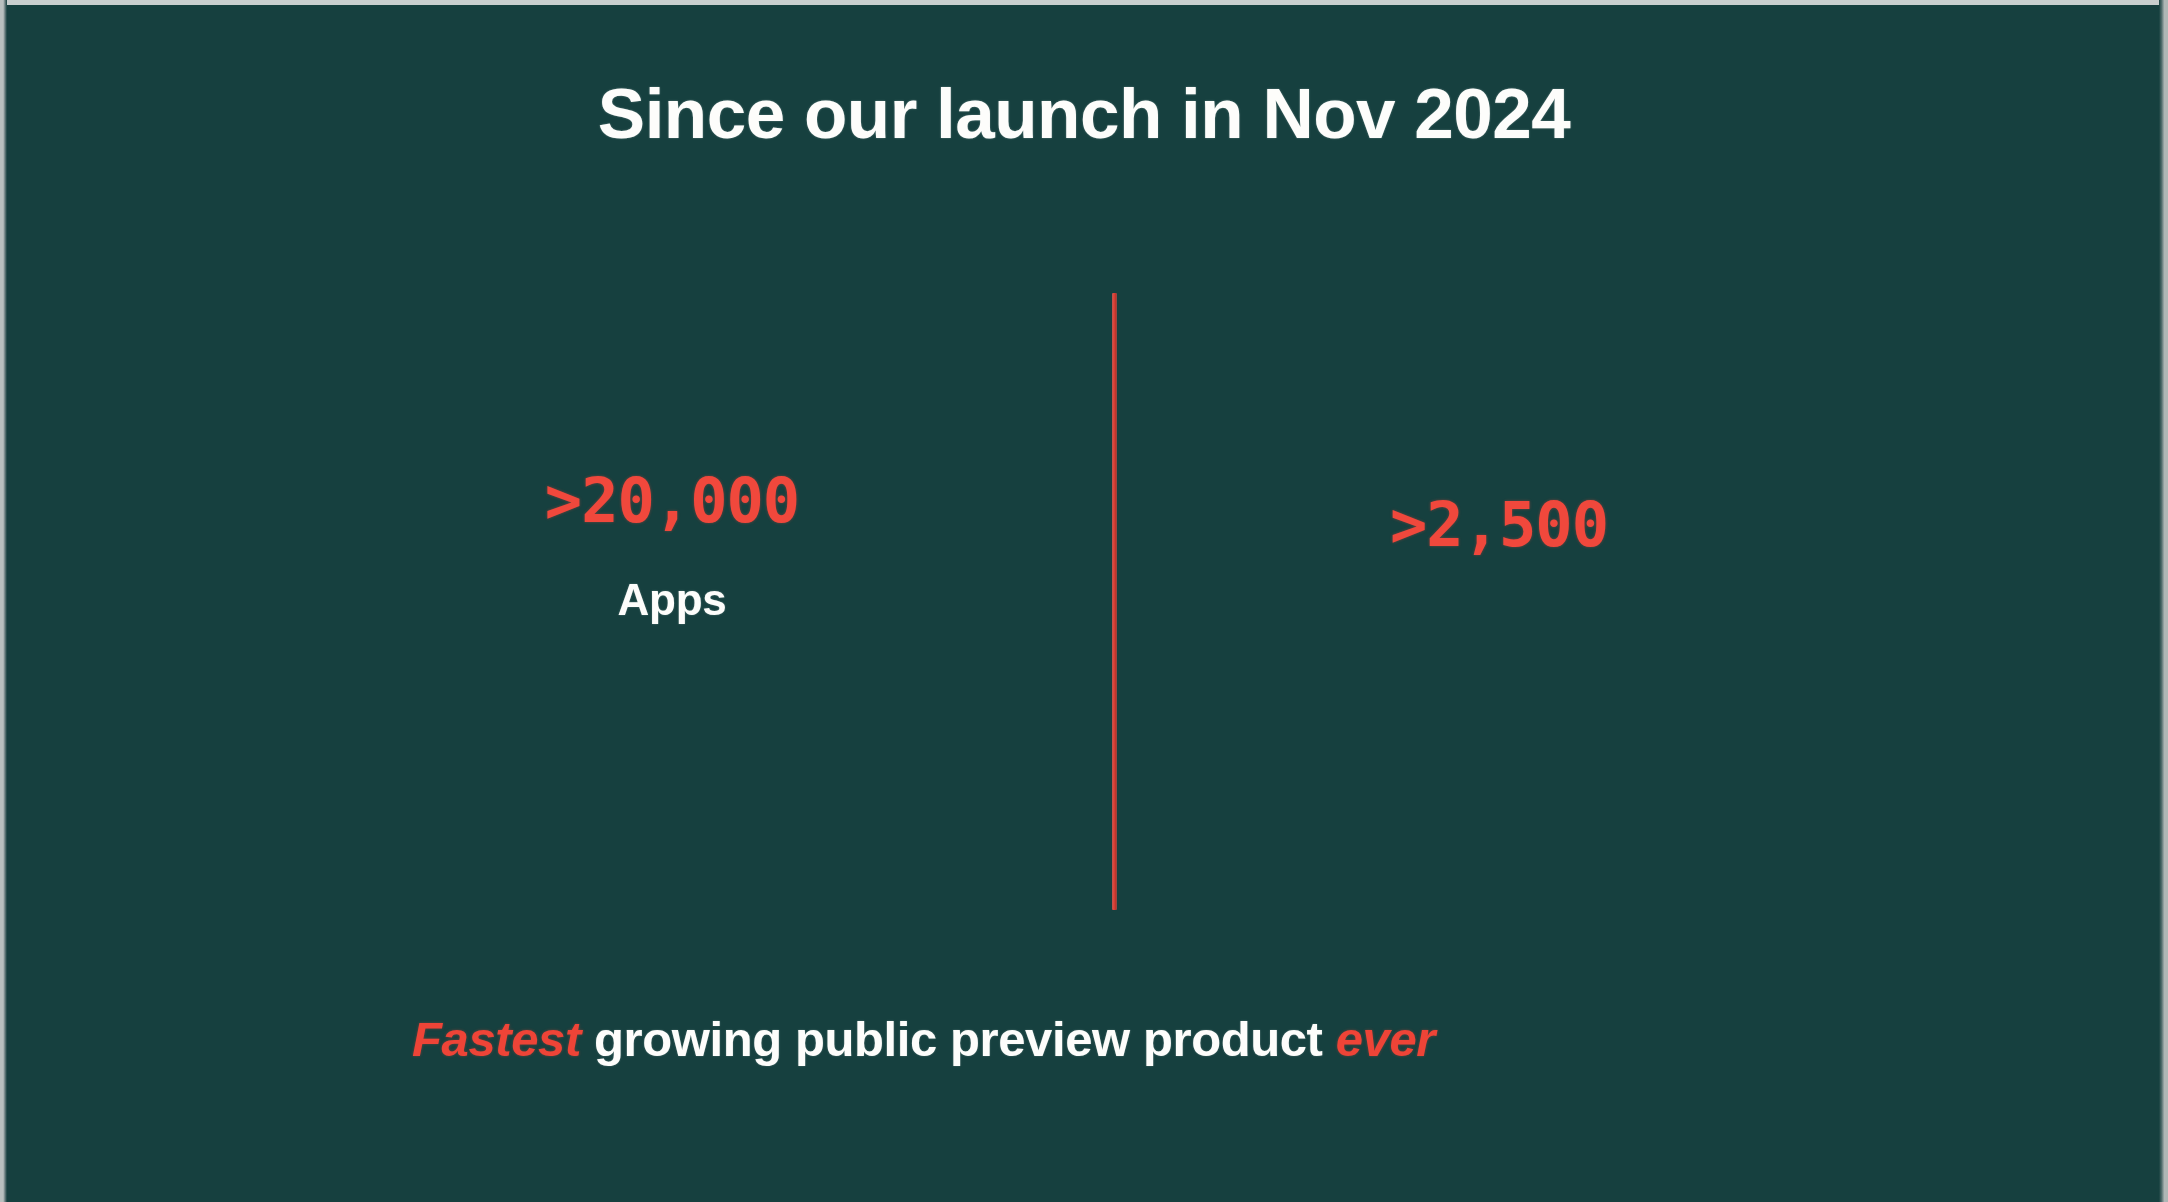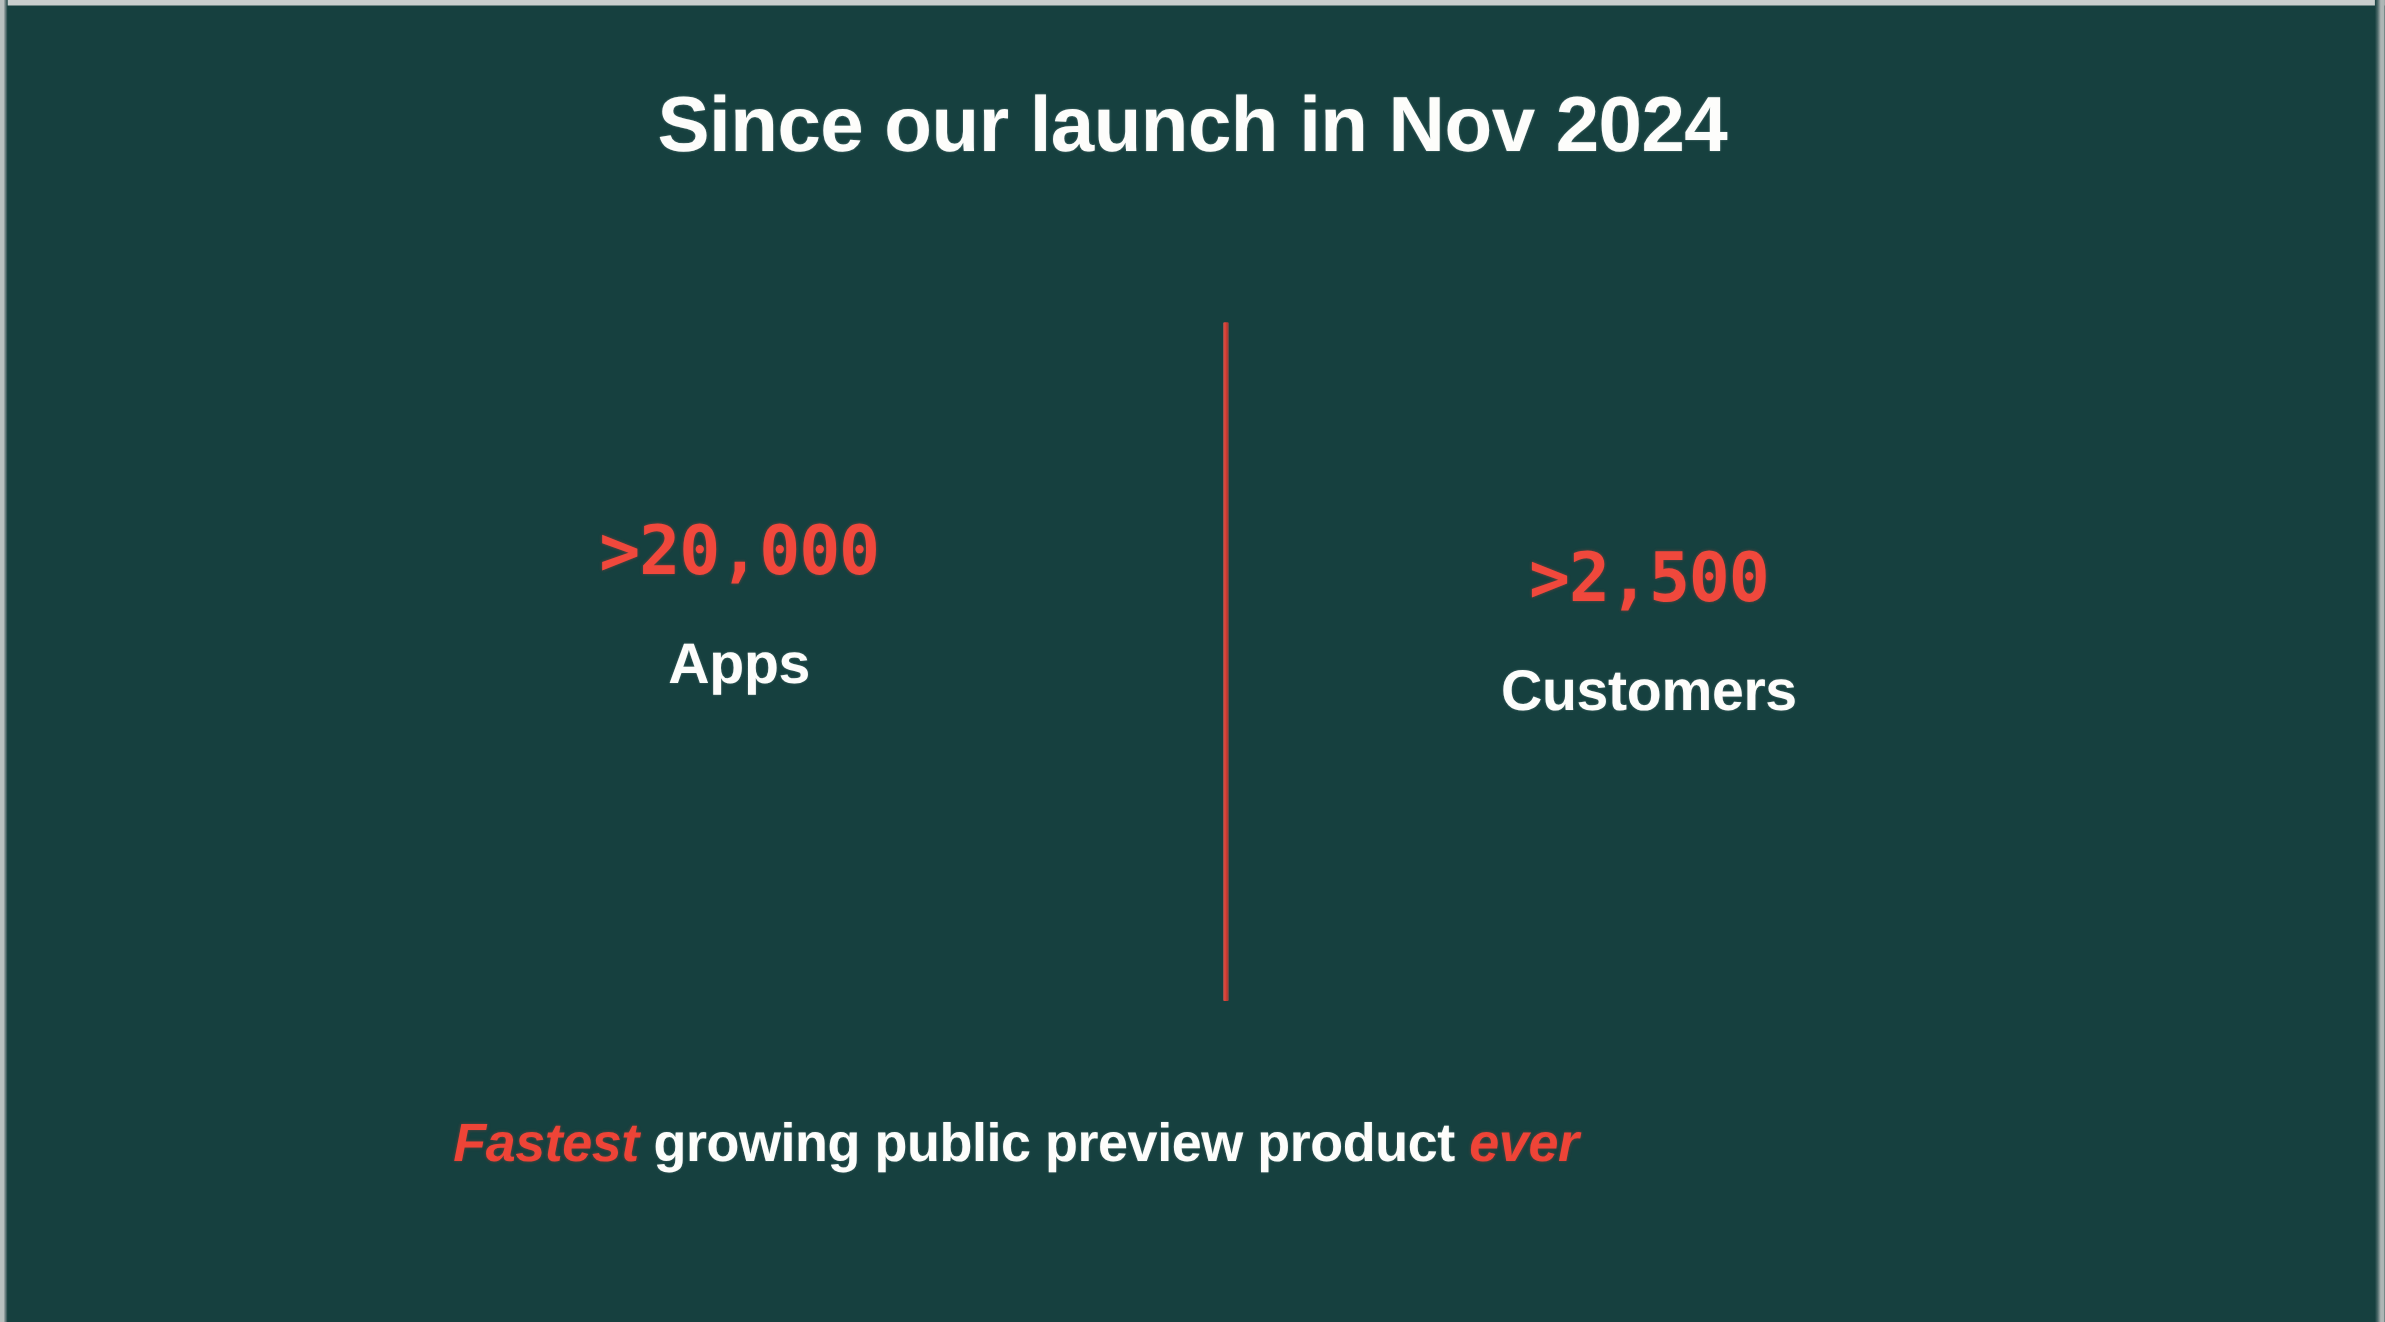--- a/index.html
+++ b/index.html
@@ -76,21 +76,21 @@
     font-size: 62px;
     font-weight: bold;
     color: #f0483c;
     line-height: 1.0;
     white-space: nowrap;
     letter-spacing: -1px;
     text-shadow: 0 0 3px rgba(240,72,60,0.45);
   }
   .stat-label {
     margin-top: 46px;
-    font-size: 52px;
+    font-size: 44px;
     font-weight: bold;
     color: #fdfdfb;
     letter-spacing: -0.3px;
     line-height: 1.0;
     white-space: nowrap;
     text-shadow: 0 0 2px rgba(253,253,251,0.3);
   }
 
   
   #divider {
@@ -139,21 +139,20 @@
 
   <div id="stats">
 
     <div class="stat stat-apps">
       <div class="stat-value">&gt;20,000</div>
       <div class="stat-label">Apps</div>
     </div>
 
     <div class="stat stat-customers">
       <div class="stat-value">&gt;2,500</div>
-      <div class="stat-label">Customers</div>
     </div>
 
   </div>
 
   <div id="divider"></div>
 
   <div id="tagline">
     <span class="accent">Fastest</span><span class="plain"> growing public preview product </span><span class="accent">ever</span>
   </div>
 

